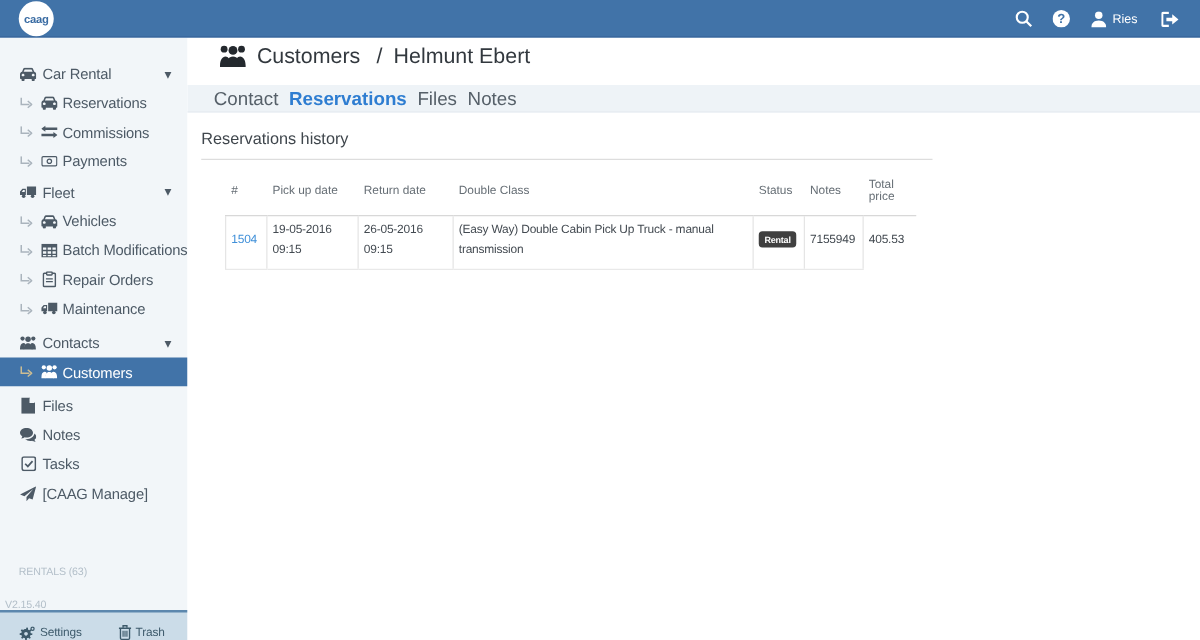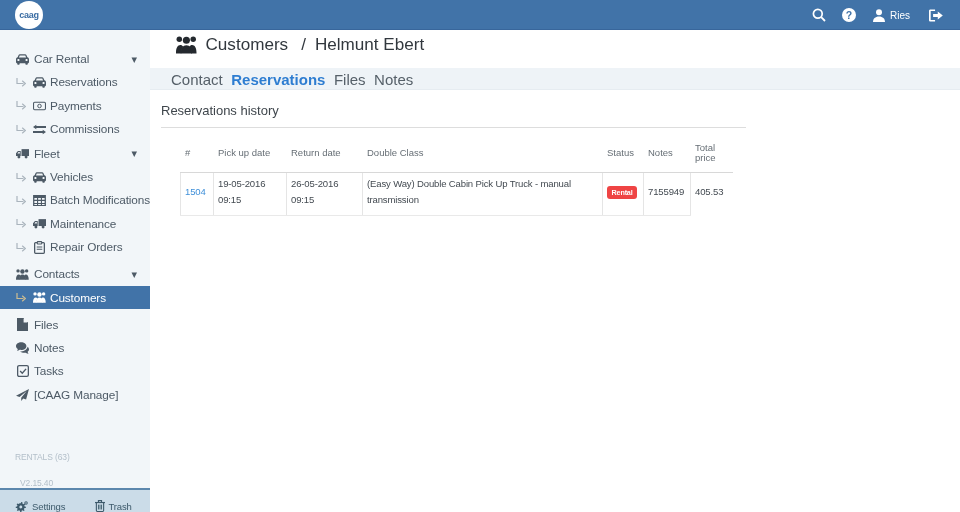--- a/index.html
+++ b/index.html
@@ -23,21 +23,21 @@
 .nav li { height:23.4px; display:flex; align-items:center; padding-left:16px; white-space:nowrap; }
 .nav li.sec { margin-top:1px; }
 .nav li .ic { width:13px; display:flex; justify-content:center; margin-right:5px; color:#4d5a66; flex:none; }
 .nav li.sub .ic { margin-right:4px; }
 .nav li .sub-arrow { width:10px; margin-right:7px; color:#aab4bd; flex:none; display:flex; }
 .nav li .caret { margin-left:auto; margin-right:13px; color:#4d5a66; font-size:11px; }
 .nav li.active { background:#4173a8; color:#fff; }
 .nav li.active .ic { color:#fff; }
 .nav li.active .sub-arrow { color:#cdbd92; }
 .rentals { position:absolute; left:15px; top:422px; color:#b3bfc9; font-size:8.5px; }
-.version { position:absolute; left:20px; top:448px; color:#b3bfc9; font-size:8.5px;text-align:right; }
+.version { position:absolute; left:4px; top:448px; color:#b3bfc9; font-size:8.5px;text-align:right; }
 .sb-bottom { position:absolute; left:0; bottom:0; width:150px; height:24px;
   background:#cbdce8; border-top:2px solid #5c87ad; display:flex; align-items:flex-end;
   color:#3d5a6b; font-size:9.5px; }
 .sb-bottom .bi { display:flex; align-items:center; }
 .sb-bottom svg { margin-right:3px; }
 
 
 .main { position:absolute; left:150px; top:30px; width:810px; height:482px; background:#fff; }
 .pagehead { height:38px; display:flex; align-items:flex-start; padding:4.5px 0 0 26px; color:#32383e; }
 .pagehead .ph-title { font-size:17.1px; margin-left:8.5px; line-height:19px; }
@@ -51,21 +51,21 @@
 .content hr { border:none; border-top:1px solid #ddd; margin:9px 0 0 0; width:585px; }
 
 table { border-collapse:collapse; margin:0 0 0 19px; table-layout:fixed; width:552.5px; }
 th { font-size:9.5px; font-weight:normal; color:#666e75; text-align:left; vertical-align:middle;
   padding:14.5px 4px 8px 4px; line-height:10.5px; border-bottom:1px solid #d8d8d8; border-left:1px solid rgba(0,0,0,0); }
 td { font-size:9.55px; letter-spacing:-0.15px; color:#434a51; vertical-align:middle; padding:3.5px 4px 7.5px 4px; line-height:15.6px;
   border-left:1px solid #e5e5e5; border-bottom:1px solid #e9e9e9; }
 td.last { border-bottom:none; }
 .c1{width:33px}.c2{width:73px}.c3{width:76px}.c4{width:240px}.c5{width:41px}.c6{width:47px}.c7{width:42px}
 a.lnk { color:#4090d9; text-decoration:none; }
-.badge { display:inline-block; background:#ef4444; color:#fff; font-size:7.2px; font-weight:bold;
+.badge { display:inline-block; background:#404040; color:#fff; font-size:7.2px; font-weight:bold;
   padding:2px 4.5px; border-radius:3px; line-height:9px; }
 </style>
 </head>
 <body>
 
 <div class="sidebar">
   <ul class="nav">
     <li class="sec" style="margin-top:9.7px;"><span class="ic">
           <svg width="14" height="11" viewBox="0 0 16 13" fill="currentColor">
             <path d="M3.2 1 C3.5 0.4 4 0 4.7 0 L11.3 0 C12 0 12.5 0.4 12.8 1 L14 3.8 C15.2 4.1 16 5.1 16 6.4 L16 10 C16 10.6 15.6 11 15 11 L14.5 11 L14.5 12 C14.5 12.6 14.1 13 13.5 13 L12.5 13 C11.9 13 11.5 12.6 11.5 12 L11.5 11 L4.5 11 L4.5 12 C4.5 12.6 4.1 13 3.5 13 L2.5 13 C1.9 13 1.5 12.6 1.5 12 L1.5 11 L1 11 C0.4 11 0 10.6 0 10 L0 6.4 C0 5.1 0.8 4.1 2 3.8 Z M4.6 1.6 L3.6 4 L12.4 4 L11.4 1.6 Z M3 6 C2.2 6 1.6 6.6 1.6 7.3 C1.6 8 2.2 8.3 3 8.3 C3.8 8.3 4.4 8 4.4 7.3 C4.4 6.6 3.8 6 3 6 Z M13 6 C12.2 6 11.6 6.6 11.6 7.3 C11.6 8 12.2 8.3 13 8.3 C13.8 8.3 14.4 8 14.4 7.3 C14.4 6.6 13.8 6 13 6 Z"></path>
@@ -80,36 +80,36 @@
           <svg width="14" height="11" viewBox="0 0 16 13" fill="currentColor">
             <path d="M3.2 1 C3.5 0.4 4 0 4.7 0 L11.3 0 C12 0 12.5 0.4 12.8 1 L14 3.8 C15.2 4.1 16 5.1 16 6.4 L16 10 C16 10.6 15.6 11 15 11 L14.5 11 L14.5 12 C14.5 12.6 14.1 13 13.5 13 L12.5 13 C11.9 13 11.5 12.6 11.5 12 L11.5 11 L4.5 11 L4.5 12 C4.5 12.6 4.1 13 3.5 13 L2.5 13 C1.9 13 1.5 12.6 1.5 12 L1.5 11 L1 11 C0.4 11 0 10.6 0 10 L0 6.4 C0 5.1 0.8 4.1 2 3.8 Z M4.6 1.6 L3.6 4 L12.4 4 L11.4 1.6 Z M3 6 C2.2 6 1.6 6.6 1.6 7.3 C1.6 8 2.2 8.3 3 8.3 C3.8 8.3 4.4 8 4.4 7.3 C4.4 6.6 3.8 6 3 6 Z M13 6 C12.2 6 11.6 6.6 11.6 7.3 C11.6 8 12.2 8.3 13 8.3 C13.8 8.3 14.4 8 14.4 7.3 C14.4 6.6 13.8 6 13 6 Z"></path>
           </svg>
         </span>Reservations</li>
     <li class="sub"><span class="sub-arrow">
           <svg width="10" height="9" viewBox="0 0 10 9" fill="none" stroke="currentColor">
             <path d="M1 0 L1 5.5 L7.5 5.5" stroke-width="1.2" fill="none"></path>
             <path d="M6.2 2.8 L9.4 5.5 L6.2 8.2" stroke-width="1.2" fill="none"></path>
           </svg>
         </span><span class="ic">
+          <svg width="14" height="11" viewBox="0 0 15 12" fill="currentColor">
+            <path d="M0 3.1 L3.8 0.4 L3.8 2 L15 2 L15 4.2 L3.8 4.2 L3.8 5.8 Z"></path>
+            <path d="M15 8.9 L11.2 6.2 L11.2 7.8 L0 7.8 L0 10 L11.2 10 L11.2 11.6 Z"></path>
+          </svg>
+        </span>Commissions</li>
+    <li class="sub"><span class="sub-arrow">
+          <svg width="10" height="9" viewBox="0 0 10 9" fill="none" stroke="currentColor">
+            <path d="M1 0 L1 5.5 L7.5 5.5" stroke-width="1.2" fill="none"></path>
+            <path d="M6.2 2.8 L9.4 5.5 L6.2 8.2" stroke-width="1.2" fill="none"></path>
+          </svg>
+        </span><span class="ic">
           <svg width="15" height="10" viewBox="0 0 17 11" fill="none" stroke="currentColor">
             <rect x="0.7" y="0.7" width="15.6" height="9.6" rx="1.4" stroke-width="1.4"></rect>
             <circle cx="8.5" cy="5.5" r="2.3" stroke-width="1.3"></circle>
           </svg>
         </span>Payments</li>
-    <li class="sub"><span class="sub-arrow">
-          <svg width="10" height="9" viewBox="0 0 10 9" fill="none" stroke="currentColor">
-            <path d="M1 0 L1 5.5 L7.5 5.5" stroke-width="1.2" fill="none"></path>
-            <path d="M6.2 2.8 L9.4 5.5 L6.2 8.2" stroke-width="1.2" fill="none"></path>
-          </svg>
-        </span><span class="ic">
-          <svg width="14" height="11" viewBox="0 0 15 12" fill="currentColor">
-            <path d="M0 3.1 L3.8 0.4 L3.8 2 L15 2 L15 4.2 L3.8 4.2 L3.8 5.8 Z"></path>
-            <path d="M15 8.9 L11.2 6.2 L11.2 7.8 L0 7.8 L0 10 L11.2 10 L11.2 11.6 Z"></path>
-          </svg>
-        </span>Commissions</li>
     <li class="sec"><span class="ic">
           <svg width="14" height="12" viewBox="0 0 16 13" fill="currentColor">
             <path d="M6.8 0.5 L16 0.5 L16 9 L6.8 9 Z"></path>
             <path fill-rule="evenodd" d="M5.8 2.8 L2.4 2.8 L0 5.6 L0 9 L5.8 9 Z M4.7 4 L4.7 6 L1.7 6 L3.1 4 Z"></path>
             <circle cx="3.6" cy="10.2" r="1.8"></circle>
             <circle cx="12.4" cy="10.2" r="1.8"></circle>
           </svg>
         </span>Fleet<span class="caret">▾</span></li>
     <li class="sub"><span class="sub-arrow">
           <svg width="10" height="9" viewBox="0 0 10 9" fill="none" stroke="currentColor">
@@ -130,39 +130,39 @@
           <svg width="13" height="11" viewBox="0 0 14 12" fill="currentColor">
             <path d="M0 0 L14 0 L14 12 L0 12 Z M1.4 3.2 L4.3 3.2 L4.3 5.3 L1.4 5.3 Z M5.5 3.2 L8.5 3.2 L8.5 5.3 L5.5 5.3 Z M9.7 3.2 L12.6 3.2 L12.6 5.3 L9.7 5.3 Z M1.4 6.6 L4.3 6.6 L4.3 8.7 L1.4 8.7 Z M5.5 6.6 L8.5 6.6 L8.5 8.7 L5.5 8.7 Z M9.7 6.6 L12.6 6.6 L12.6 8.7 L9.7 8.7 Z M1.4 9.9 L4.3 9.9 L4.3 10.8 L1.4 10.8 Z M5.5 9.9 L8.5 9.9 L8.5 10.8 L5.5 10.8 Z M9.7 9.9 L12.6 9.9 L12.6 10.8 L9.7 10.8 Z" fill-rule="evenodd"></path>
           </svg>
         </span>Batch Modifications</li>
     <li class="sub"><span class="sub-arrow">
           <svg width="10" height="9" viewBox="0 0 10 9" fill="none" stroke="currentColor">
             <path d="M1 0 L1 5.5 L7.5 5.5" stroke-width="1.2" fill="none"></path>
             <path d="M6.2 2.8 L9.4 5.5 L6.2 8.2" stroke-width="1.2" fill="none"></path>
           </svg>
         </span><span class="ic">
+          <svg width="11" height="13" viewBox="0 0 12 14" fill="none" stroke="currentColor">
+            <rect x="0.7" y="1.7" width="10.6" height="11.6" rx="1" stroke-width="1.4"></rect>
+            <rect x="3.6" y="0.6" width="4.8" height="2.6" rx="0.6" stroke-width="1.2" fill="#f2f6f9"></rect>
+            <path d="M3 6.5 L9 6.5 M3 9 L9 9" stroke-width="1.1"></path>
+          </svg>
+        </span>Repair Orders</li>
+    <li class="sub"><span class="sub-arrow">
+          <svg width="10" height="9" viewBox="0 0 10 9" fill="none" stroke="currentColor">
+            <path d="M1 0 L1 5.5 L7.5 5.5" stroke-width="1.2" fill="none"></path>
+            <path d="M6.2 2.8 L9.4 5.5 L6.2 8.2" stroke-width="1.2" fill="none"></path>
+          </svg>
+        </span><span class="ic">
           <svg width="14" height="12" viewBox="0 0 16 13" fill="currentColor">
             <path d="M6.8 0.5 L16 0.5 L16 9 L6.8 9 Z"></path>
             <path fill-rule="evenodd" d="M5.8 2.8 L2.4 2.8 L0 5.6 L0 9 L5.8 9 Z M4.7 4 L4.7 6 L1.7 6 L3.1 4 Z"></path>
             <circle cx="3.6" cy="10.2" r="1.8"></circle>
             <circle cx="12.4" cy="10.2" r="1.8"></circle>
           </svg>
         </span>Maintenance</li>
-    <li class="sub"><span class="sub-arrow">
-          <svg width="10" height="9" viewBox="0 0 10 9" fill="none" stroke="currentColor">
-            <path d="M1 0 L1 5.5 L7.5 5.5" stroke-width="1.2" fill="none"></path>
-            <path d="M6.2 2.8 L9.4 5.5 L6.2 8.2" stroke-width="1.2" fill="none"></path>
-          </svg>
-        </span><span class="ic">
-          <svg width="11" height="13" viewBox="0 0 12 14" fill="none" stroke="currentColor">
-            <rect x="0.7" y="1.7" width="10.6" height="11.6" rx="1" stroke-width="1.4"></rect>
-            <rect x="3.6" y="0.6" width="4.8" height="2.6" rx="0.6" stroke-width="1.2" fill="#f2f6f9"></rect>
-            <path d="M3 6.5 L9 6.5 M3 9 L9 9" stroke-width="1.1"></path>
-          </svg>
-        </span>Repair Orders</li>
     <li class="sec" style="margin-top:3.7px;"><span class="ic">
           <svg width="15" height="12.5" viewBox="0 0 21 17.5" fill="currentColor">
             <circle cx="10.4" cy="4.3" r="3.55"></circle>
             <path d="M4.7 17.5 C4.7 12.4 6.9 9.2 10.4 9.2 C13.9 9.2 16.1 12.4 16.1 17.5 Z"></path>
             <circle cx="3.3" cy="3.3" r="2.75"></circle>
             <path d="M0 16.4 C0 11.9 1.9 9.1 4.4 9.1 C5.5 9.1 6.5 9.7 7.2 10.7 C6 12.4 5.4 14.7 5.3 17.5 L0 17.5 Z"></path>
             <circle cx="17.2" cy="3.3" r="2.75"></circle>
             <path d="M20.5 16.4 C20.5 11.9 18.6 9.1 16.1 9.1 C15 9.1 14 9.7 13.3 10.7 C14.5 12.4 15.1 14.7 15.2 17.5 L20.5 17.5 Z"></path>
           </svg>
         </span>Contacts<span class="caret">▾</span></li>

